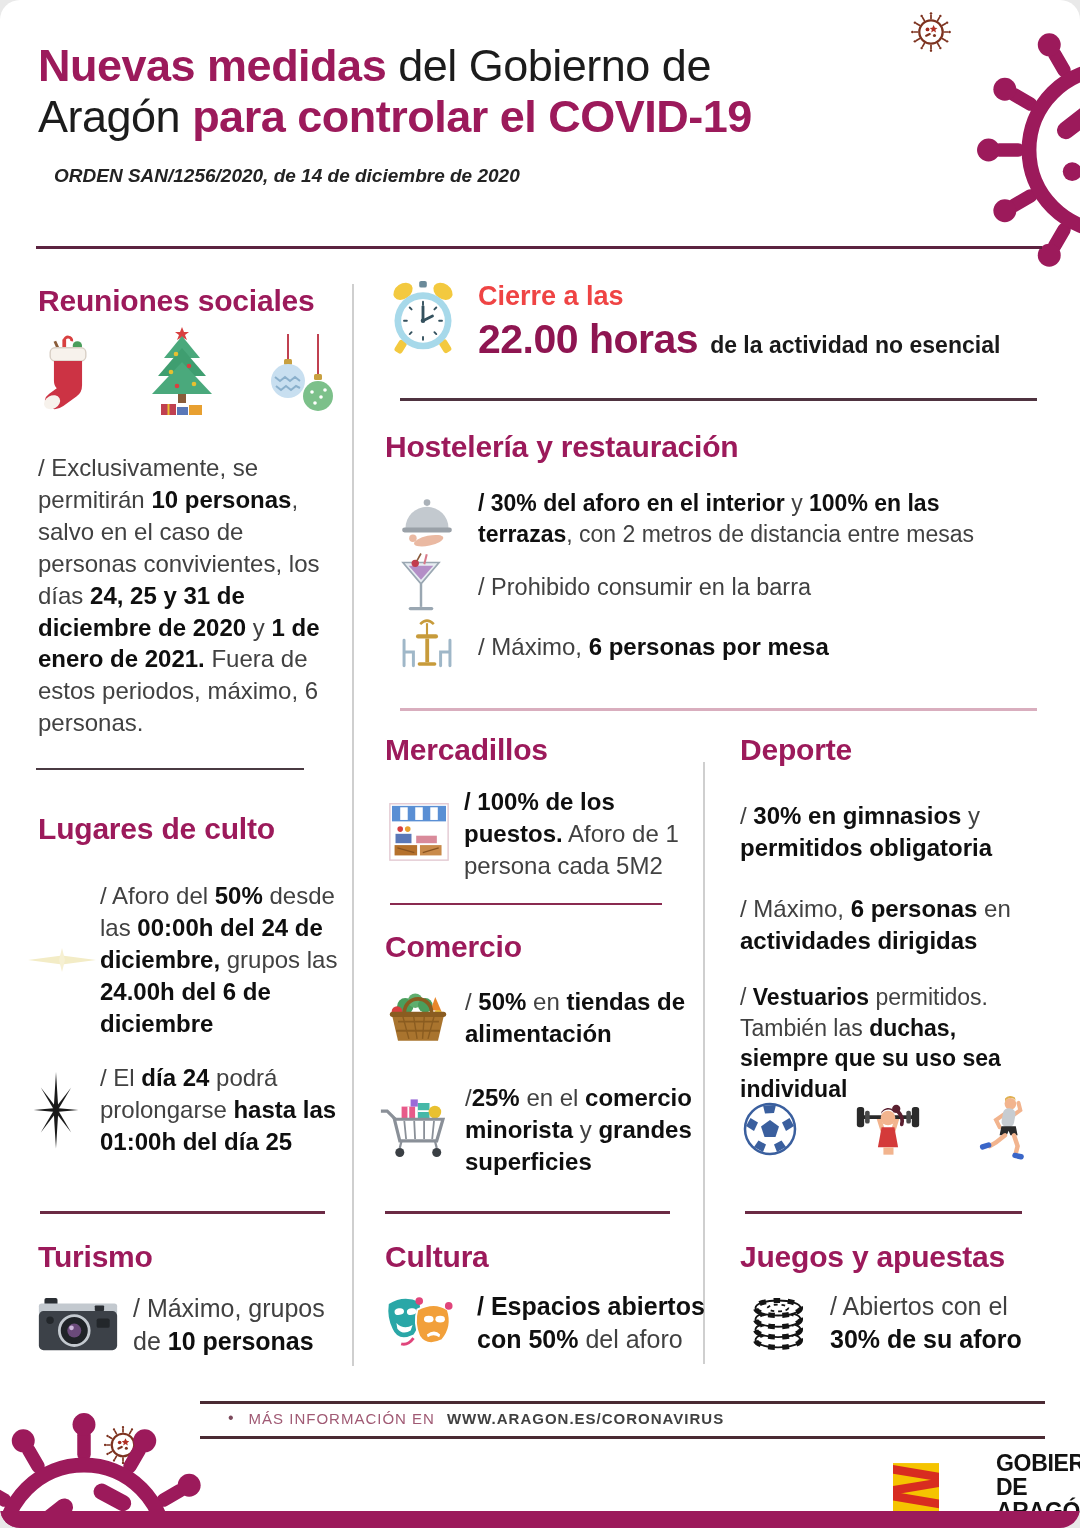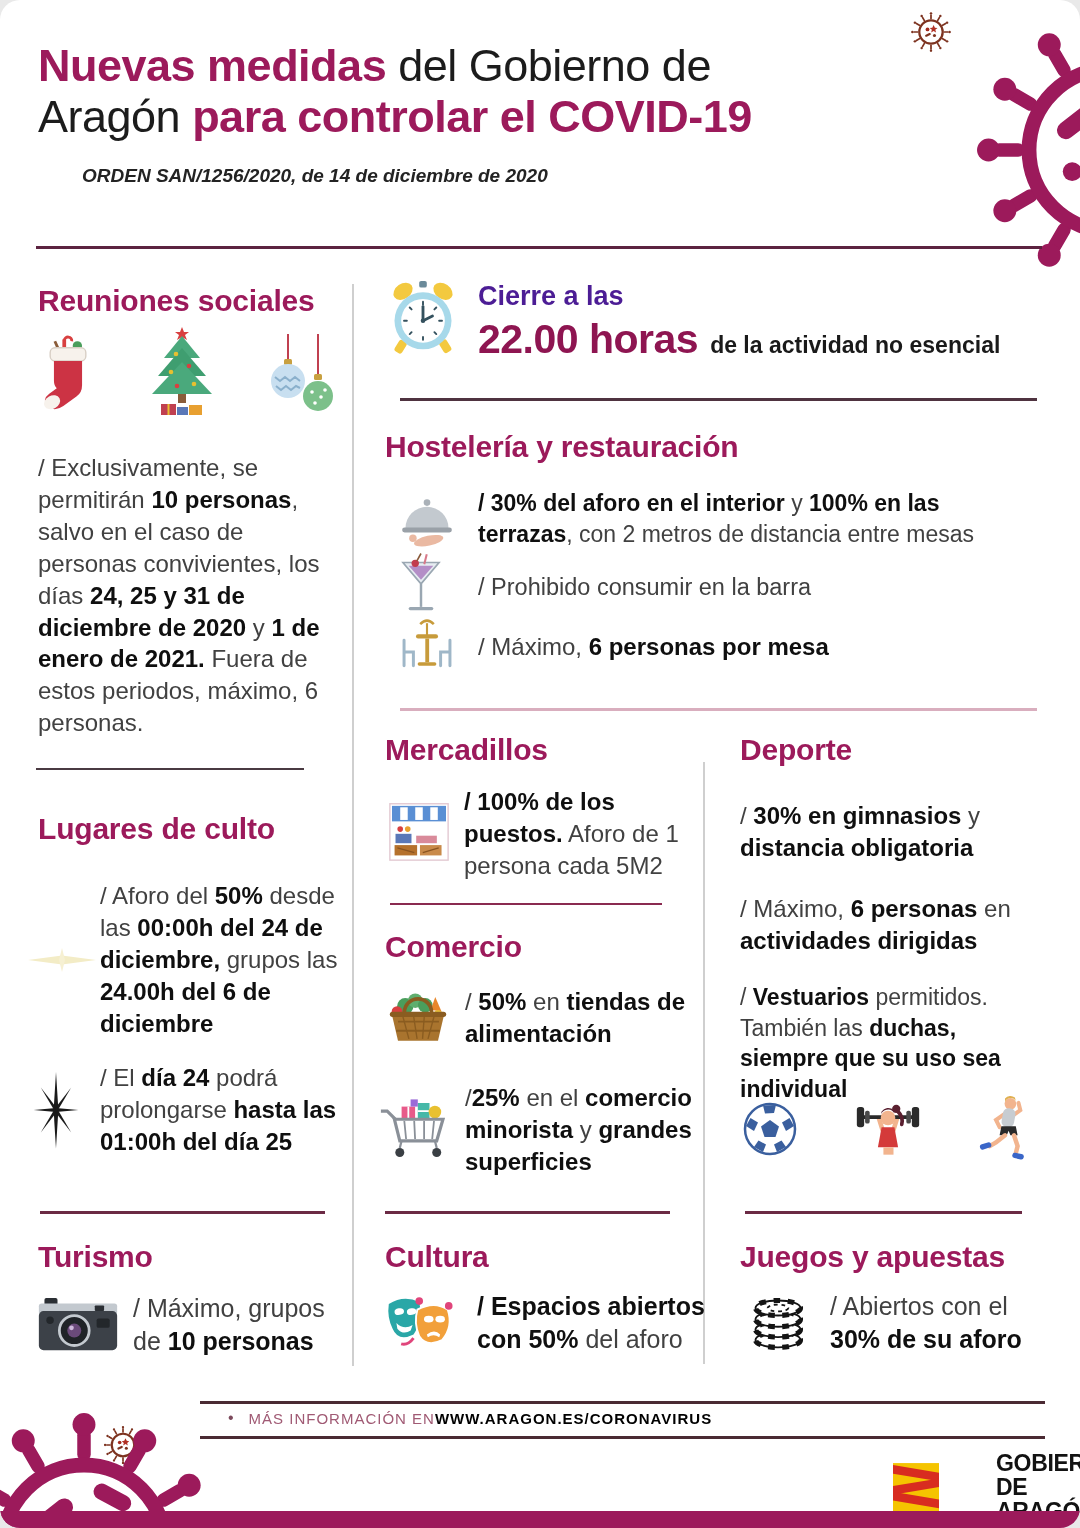--- a/index.html
+++ b/index.html
@@ -14,39 +14,39 @@
   .abs { position:absolute; }
   .rule { position:absolute; }
   .vrule { position:absolute; width:2px; background:#cfcfcf; }
 
   
   .title { font-size:45px; font-weight:400; color:#1c1c1c; line-height:1.14; letter-spacing:-0.5px; }
   .title b { color:var(--accent); font-weight:700; }
   .alert-row { display:flex; align-items:flex-end; margin-top:22px; }
   .alert { font-size:36px; color:#a2316a; letter-spacing:-0.5px; }
   .alert sup { font-size:19px; vertical-align:super; }
-  .order { font-size:19px; font-style:italic; font-weight:700; color:#232323; margin-left:44px; padding-bottom:7px; }
+  .order { font-size:19px; font-style:italic; font-weight:700; color:#232323; margin-left:16px; padding-bottom:7px; }
 
   .sec-title { font-size:30px; font-weight:700; color:var(--accent); letter-spacing:-0.2px; }
 
   .txt { font-size:24px; color:#414141; line-height:1.33; }
   .txt b { color:#0f0f0f; }
 
   .item { display:flex; align-items:flex-start;justify-content:flex-end; }
   .item.center { align-items:center; }
   .icon { flex:none; line-height:0; }
 
-  .closure-line1 { font-size:27px; font-weight:700; color:#4c1d95; }
+  .closure-line1 { font-size:27px; font-weight:700; color:#ef4444; }
   .closure-line2 { margin-top:4px; white-space:nowrap; }
   .closure-time { font-size:41px; font-weight:700; color:#8e1551; letter-spacing:-0.5px; }
   .closure-suffix { font-size:23px; font-weight:700; color:#1a1a1a; margin-left:12px; }
 
   .footer-info { display:flex; align-items:center; font-size:15px; letter-spacing:1px; color:#a05a74; }
   .footer-info .bullet { font-size:16px; margin-right:14px; color:#7c4a5c; }
-  .footer-info b { color:#000000; font-weight:700; }
+  .footer-info b { color:#404040; font-weight:700;margin-left:12px; }
 
   .logo { display:flex; align-items:center;gap:48px; }
   .logo-text { margin-left:9px; font-size:23px; font-weight:700; color:#121212; line-height:1.04; letter-spacing:-0.3px; }
 
   .bottom-bar { position:absolute; left:0; top:1511px; width:1080px; height:17px; background:var(--accent); }
 </style>
 </head>
 <body>
 
 <svg width="0" height="0" style="position:absolute">
@@ -415,21 +415,21 @@
       </span>
       <p class="txt" style="width:235px">
         <span>/</span><b>25%</b><span> en el </span><b>comercio minorista</b><span> y </span><b>grandes superficies</b>
       </p>
     </div>
   </section>
 
   <section>
     <h2 class="abs sec-title" style="left:740px;top:733px">Deporte</h2>
     <p class="abs txt" style="left:740px;top:800px;width:290px">
-      <span>/ </span><b>30% en gimnasios</b><span> y </span><b>distancia obligatoria</b>
+      <span>/ </span><b>30% en gimnasios</b><span> y </span><b>permitidos obligatoria</b>
     </p>
     <p class="abs txt" style="left:740px;top:893px;width:290px">
       <span>/ Máximo, </span><b>6 personas</b><span> en </span><b>actividades dirigidas</b>
     </p>
     <p class="abs txt" style="left:740px;top:982px;width:292px;font-size:23px">
       <span>/ </span><b>Vestuarios</b><span> permitidos. También las </span><b>duchas, siempre que su uso sea individual</b>
     </p>
     <div class="abs" style="left:742px;top:1092px;width:290px;display:flex;justify-content:space-between;align-items:center">
       <span class="icon">
         <svg width="56" height="56" viewBox="0 0 56 56">

